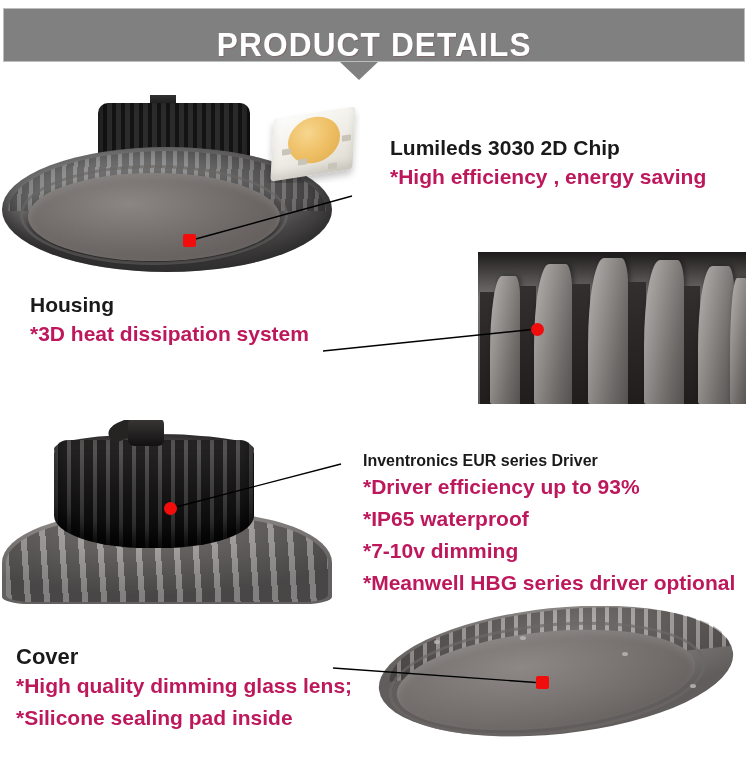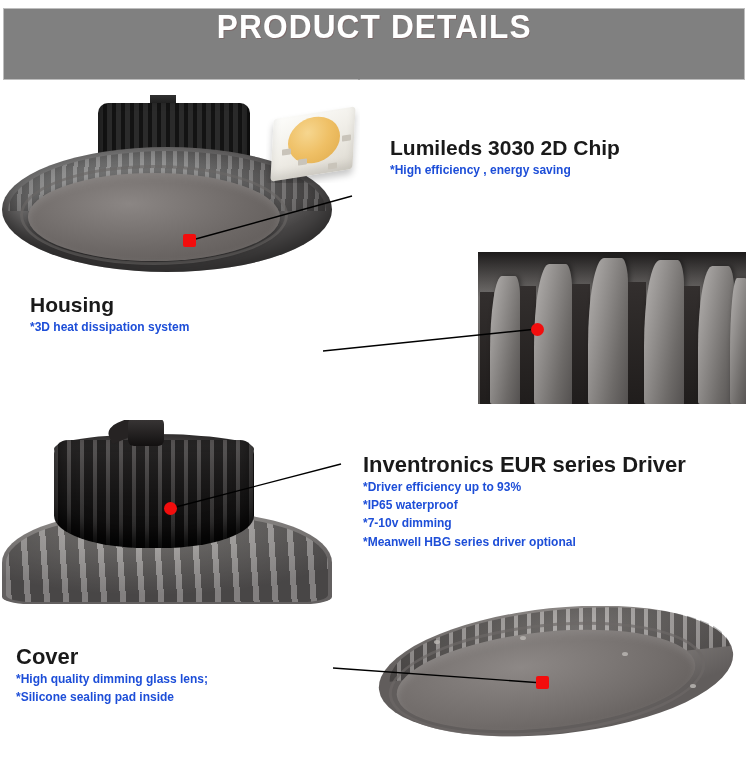--- a/index.html
+++ b/index.html
@@ -7,23 +7,23 @@
     width: 750px; height: 757px;
     background: #ffffff;
     font-family: "Liberation Sans", sans-serif;
     overflow: hidden;
   }
   #page { position: relative; width: 750px; height: 757px; background: #fff; }
 
   
   .banner-wrap { position: absolute; left: 3px; top: 8px; width: 742px; height: 72px; }
   .banner-bar {
-    position: absolute; left: 0; top: 0; width: 742px; height: 72px;
+    position: absolute; left: 0; top: 0; width: 742px; height: 54px;
     background: #808080; border: 1px solid #bdbdbd;
-    display: flex; align-items: flex-start; justify-content: center;
+    display: flex; align-items: flex-end; justify-content: center;
   }
   .banner-title {
     color: #ffffff; font-size: 34px; font-weight: bold;
     letter-spacing: 1.2px; line-height: 1;
     font-family: "Liberation Sans", sans-serif;
     text-shadow: 1px 1px 0 rgba(120,90,90,0.55);
     transform: scaleX(0.93);
   }
   .banner-notch {
     position: absolute; left: 337px; top: 54px;
@@ -34,29 +34,29 @@
   }
 
   
   .block { position: absolute; }
   .block h3 {
     font-size: 21px; font-weight: bold; color: #1a1a1a;
     line-height: 1.18; white-space: nowrap;
     font-family: "Liberation Sans", sans-serif;
   }
   .block p {
-    font-size: 12px; font-weight: bold; color: #1d4ed8;
+    font-size: 21px; font-weight: bold; color: #be185d;
     line-height: 1.52; white-space: nowrap;
     font-family: "Liberation Sans", sans-serif;
   }
   .b-lumileds { left: 390px; top: 136px; }
   .b-housing  { left: 30px;  top: 293px; }
   .b-driver   { left: 363px; top: 452px; }
   .b-cover    { left: 16px;  top: 644px; }
-  .b-driver h3 { font-size: 22px; }
+  .b-driver h3 { font-size: 16px; }
   .b-cover h3  { font-size: 22px; }
 
   
   .callout-svg { position: absolute; left: 0; top: 0; width: 750px; height: 757px; pointer-events: none; }
   .cdot { position: absolute; width: 13px; height: 13px; border-radius: 50%; background: #f20d0d; }
   .cdot.sq { border-radius: 2px; }
 
   
   .photo { position: absolute; overflow: hidden; }
 

